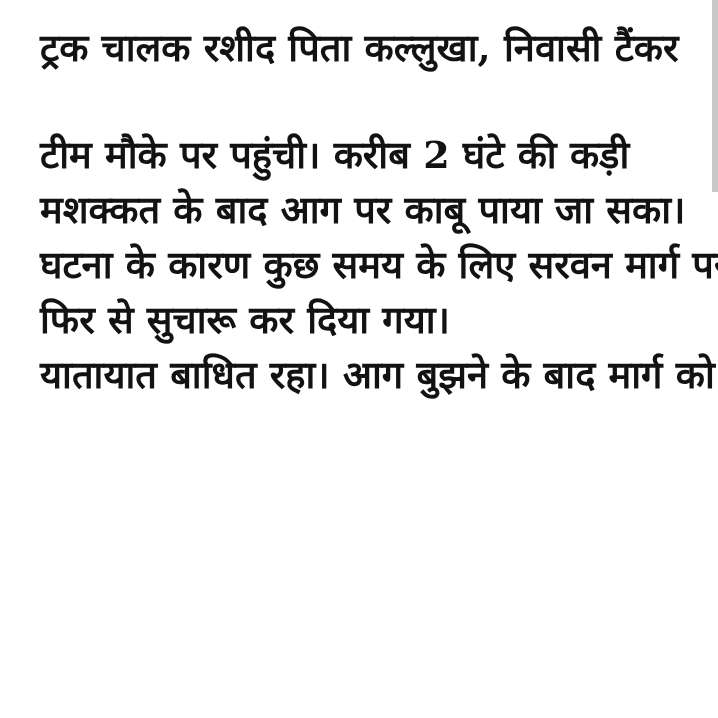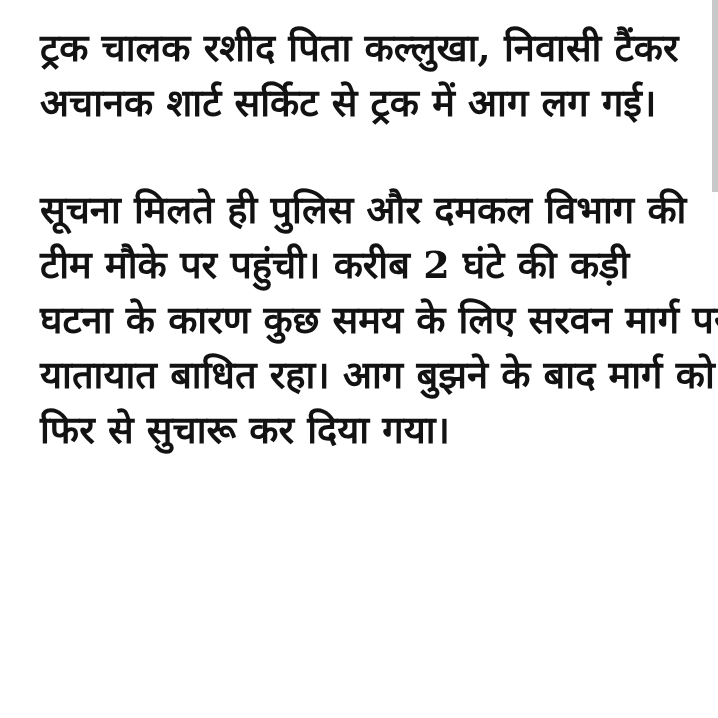--- a/index.html
+++ b/index.html
@@ -44,28 +44,27 @@
 </style>
 </head>
 <body>
 
 <div class="page">
 
   <div class="article">
 
     <p class="para">
       <span class="line">ट्रक चालक रशीद पिता कल्लुखा, निवासी टैंकर</span>
-      <span class="line">अचानक शार्ट सर्किट से ट्रक में आग लग गई।</span>
     </p>
 
     <p class="para">
-      <span class="line">सूचना मिलते ही पुलिस और दमकल विभाग की</span>
       <span class="line">टीम मौके पर पहुंची। करीब 2 घंटे की कड़ी</span>
+      <span class="line">मशक्कत के बाद आग पर काबू पाया जा सका।</span>
       <span class="line">घटना के कारण कुछ समय के लिए सरवन मार्ग पर</span>
+      <span class="line">फिर से सुचारू कर दिया गया।</span>
       <span class="line">यातायात बाधित रहा। आग बुझने के बाद मार्ग को</span>
-      <span class="line">फिर से सुचारू कर दिया गया।</span>
     </p>
 
   </div>
 
   <div class="scrollbar-thumb"></div>
 
 </div>
 
 </body></html>

